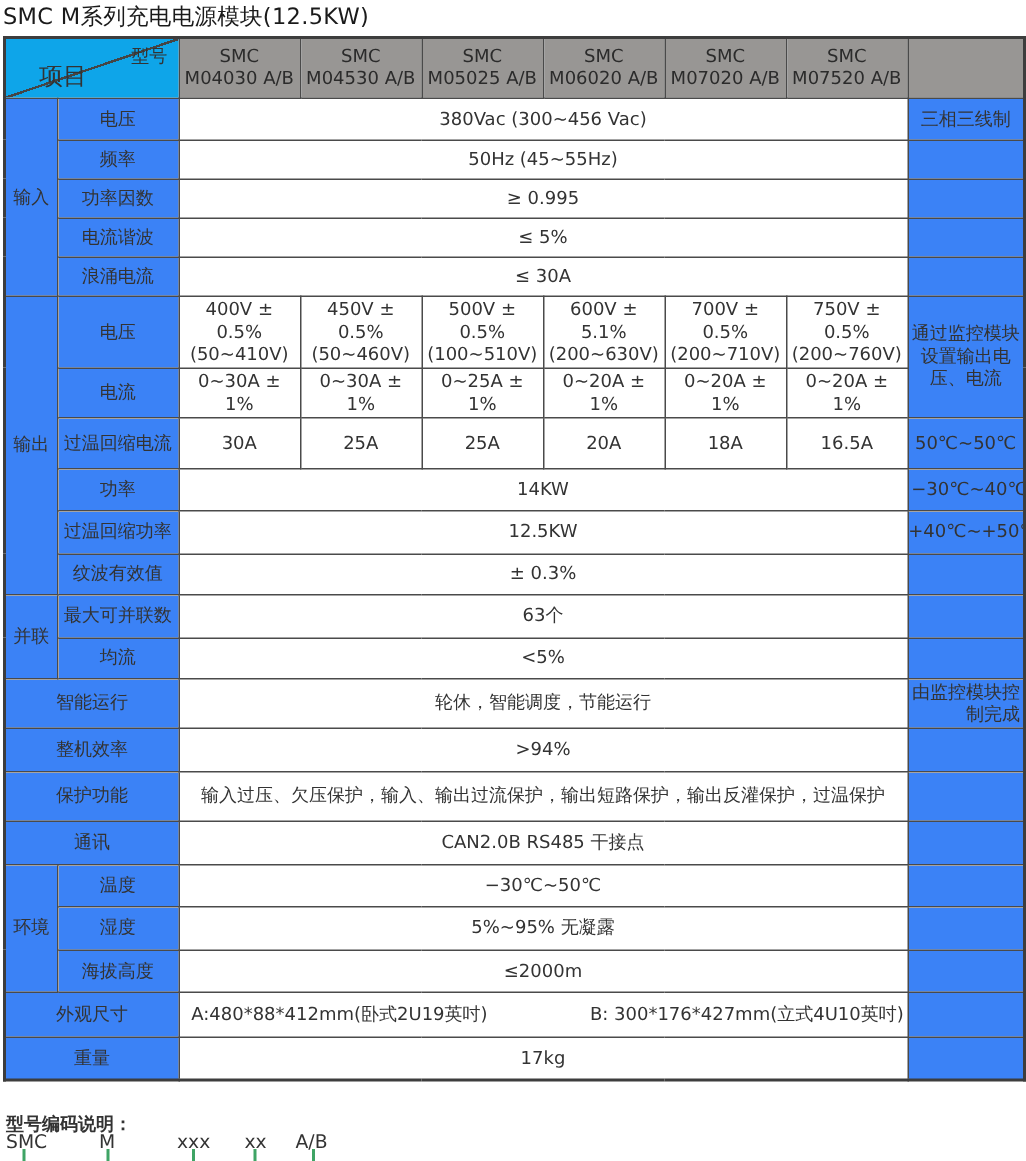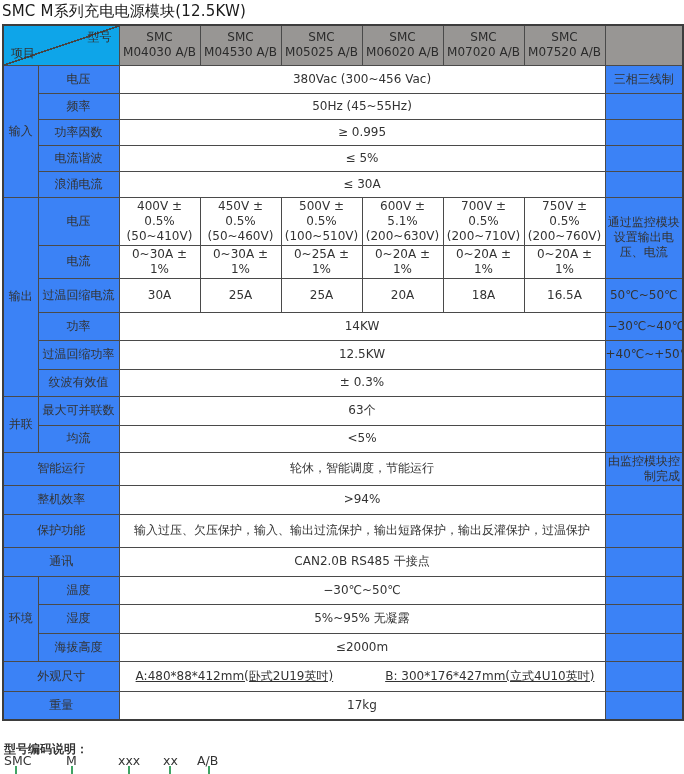--- a/index.html
+++ b/index.html
@@ -15,23 +15,23 @@
   td.val{background:#ffffff;}
   td.rmk{background:#3b82f6;line-height:1.25;padding:1px 3px;}
   .pre{white-space:pre-line;}
   
   td.corner{position:relative;background:#0ea5e9;padding:0;}
   .corner-diag{position:absolute;inset:0;
      background:linear-gradient(to bottom right,
        transparent calc(50% - 0.8px), #454545 calc(50% - 0.8px),
        #454545 calc(50% + 0.8px), transparent calc(50% + 0.8px));}
   .corner-top{position:absolute;top:4px;right:7px;font-size:12px;}
-  .corner-bottom{position:absolute;bottom:4px;left:7px;font-size:12px;}
+  .corner-bottom{position:absolute;bottom:4px;left:22px;font-size:16px;}
   
-  .dim-flex{display:flex;justify-content:center;text-align:left;text-decoration:underline;}
+  .dim-flex{display:flex;justify-content:space-between;text-align:left;}
   .dim-a{margin-left:6px;}
   .dim-b{margin-left:52px;}
   
   .legend{position:relative;height:68px;margin-left:2px;font-size:12px;color:#333;}
   .legend-title{position:absolute;top:20px;left:2px;font-weight:bold;}
   .lg-code{position:absolute;top:32px;font-size:12.5px;}
   .lg-tick{position:absolute;top:45px;width:2px;height:9px;background:#3fa465;}
 </style>
 </head>
 <body>

